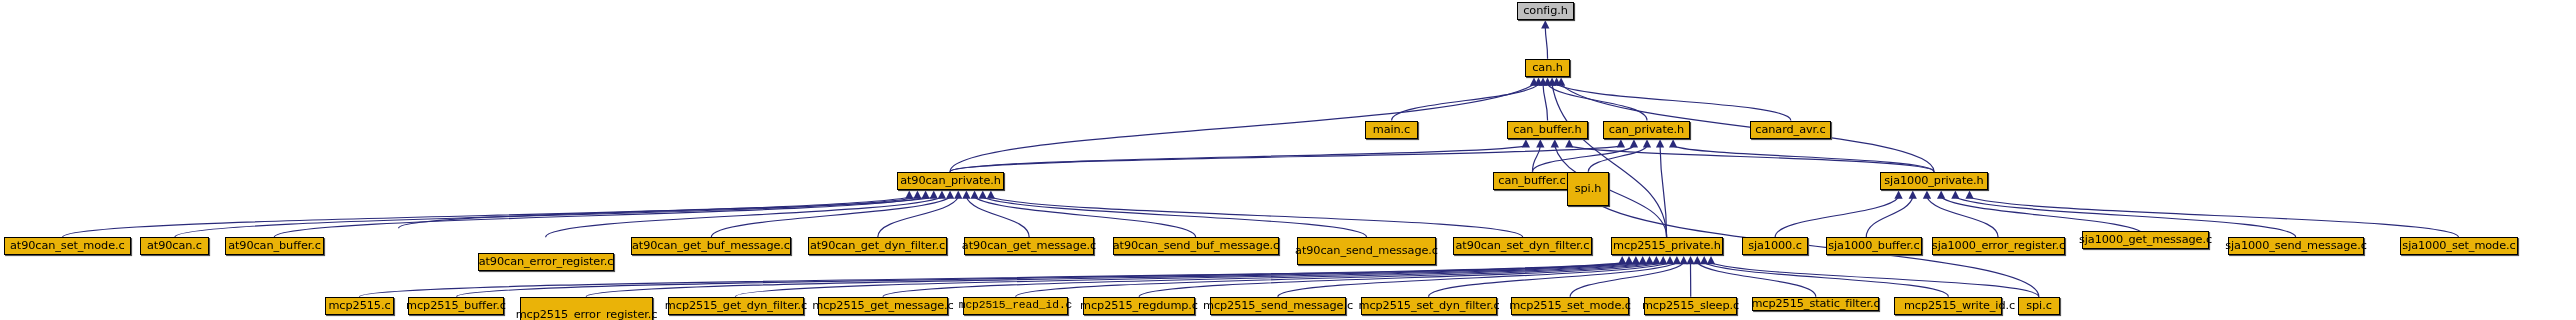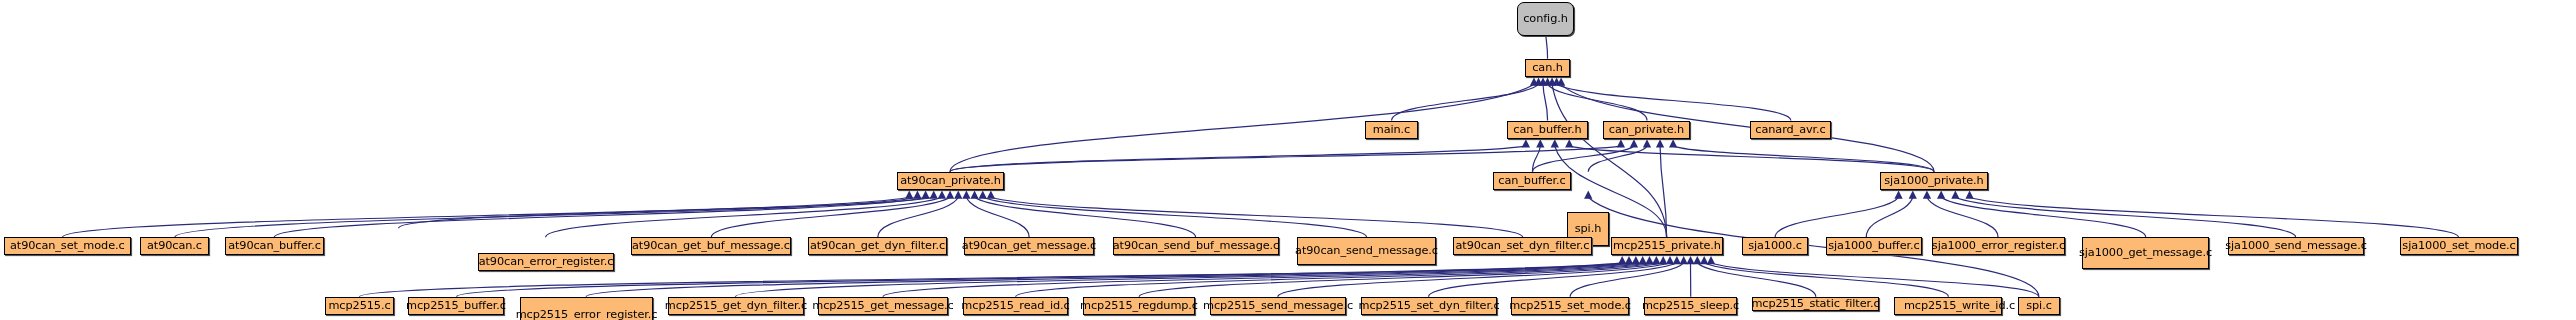--- a/index.html
+++ b/index.html
@@ -3,21 +3,21 @@
 <meta charset="utf-8">
 <style>
   html,body{margin:0;padding:0;background:#ffffff;}
   body{width:2576px;height:320px;overflow:hidden;font-family:"DejaVu Sans",sans-serif;}
   #graph{position:relative;width:2576px;height:320px;background:#fff;}
   #edges{position:absolute;left:0;top:0;width:2576px;height:320px;}
   .node{
     position:absolute;
     box-sizing:border-box;
     border:0.8px solid #000000;
-    background:#fdba74;
+    background:#eab308;
     display:flex;align-items:center;justify-content:center;
     text-align:center;
     color:#000000;
     font-family:"DejaVu Sans",sans-serif;
     font-size:11.3px;
     line-height:1.02;
     white-space:pre-line;
     letter-spacing:-0.1px;
     box-shadow:1.1px 1.1px 0 0 #555555;
     z-index:5;
@@ -122,53 +122,53 @@
       <path d="M 2234.6666666666665 340 L 2229.1666666666665 351 L 2240.1666666666665 351 Z" fill="#2a2a7a"></path>
       <path d="M 2244 394 C 2244 369.7, 2243.7653333333333 369.7, 2243.733333333333 349" fill="none" stroke="#2a2a7a" stroke-width="1.6"></path>
       <path d="M 2243.733333333333 340 L 2238.233333333333 351 L 2249.233333333333 351 Z" fill="#2a2a7a"></path>
       <path d="M 2410 394 C 2410 369.7, 2271.664 369.7, 2252.8 349" fill="none" stroke="#2a2a7a" stroke-width="1.6"></path>
       <path d="M 2252.8 340 L 2247.3 351 L 2258.3 351 Z" fill="#2a2a7a"></path>
       <path d="M 2586 394 C 2586 369.7, 2300.762666666667 369.7, 2261.866666666667 349" fill="none" stroke="#2a2a7a" stroke-width="1.6"></path>
       <path d="M 2261.866666666667 340 L 2256.366666666667 351 L 2267.366666666667 351 Z" fill="#2a2a7a"></path>
       <path d="M 2706 394 C 2706 369.7, 2323.1413333333335 369.7, 2270.9333333333334 349" fill="none" stroke="#2a2a7a" stroke-width="1.6"></path>
       <path d="M 2270.9333333333334 340 L 2265.4333333333334 351 L 2276.4333333333334 351 Z" fill="#2a2a7a"></path>
     </svg>
-<div class="node root hdr" style="left: 1517px; top: 1.5px; width: 57px; height: 34px; border-radius: 7px;">config.h</div>
+<div class="node root hdr" style="left: 1517px; top: 1.5px; width: 57px; height: 18px;">config.h</div>
     <div class="node hdr" style="left: 1525px; top: 59px; width: 45px; height: 18px;">can.h</div>
     <div class="node" style="left: 1365px; top: 121px; width: 53px; height: 18px;">main.c</div>
     <div class="node hdr" style="left: 1507px; top: 121px; width: 81px; height: 18px;">can_buffer.h</div>
     <div class="node hdr" style="left: 1603px; top: 121px; width: 87px; height: 18px;">can_private.h</div>
     <div class="node" style="left: 1750px; top: 121px; width: 81px; height: 18px;">canard_avr.c</div>
     <div class="node hdr" style="left: 897px; top: 172px; width: 107px; height: 18px;">at90can_private.h</div>
     <div class="node" style="left: 1493px; top: 172px; width: 78px; height: 18px;">can_buffer.c</div>
-    <div class="node hdr" style="left: 1567px; top: 172px; width: 42px; height: 34px; margin-top: 40px;">spi.h</div>
+    <div class="node hdr" style="left: 1567px; top: 172px; width: 42px; height: 34px;">spi.h</div>
     <div class="node hdr" style="left: 1880px; top: 172px; width: 108px; height: 18px;">sja1000_private.h</div>
     <div class="node" style="left: 3.8px; top: 237px; width: 127px; height: 18px;">at90can_set_mode.c</div>
     <div class="node" style="left: 140px; top: 237px; width: 69px; height: 18px;">at90can.c</div>
     <div class="node" style="left: 225px; top: 237px; width: 99px; height: 18px;">at90can_buffer.c</div>
     <div class="node" style="left: 478px; top: 237px; width: 136px; height: 18px; margin-top: 16px;">at90can_error_register.c</div>
     <div class="node" style="left: 631px; top: 237px; width: 160px; height: 18px; text-align: right;">at90can_get_buf_message.c</div>
     <div class="node" style="left: 808px; top: 237px; width: 139px; height: 18px;">at90can_get_dyn_filter.c</div>
     <div class="node" style="left: 964px; top: 237px; width: 130px; height: 18px;">at90can_get_message.c</div>
     <div class="node" style="left: 1113px; top: 237px; width: 166px; height: 18px;">at90can_send_buf_message.c</div>
     <div class="node" style="left: 1297px; top: 237px; width: 139px; height: 28px;">at90can_send_message.c</div>
     <div class="node" style="left: 1453px; top: 237px; width: 139px; height: 18px;">at90can_set_dyn_filter.c</div>
     <div class="node hdr" style="left: 1611px; top: 237px; width: 112px; height: 18px;">mcp2515_private.h</div>
     <div class="node" style="left: 1742px; top: 237px; width: 66px; height: 18px;">sja1000.c</div>
     <div class="node" style="left: 1818px; top: 237px; width: 96px; height: 18px; margin-left: 8px;">sja1000_buffer.c</div>
     <div class="node" style="left: 1932px; top: 237px; width: 133px; height: 18px;">sja1000_error_register.c</div>
-    <div class="node" style="left: 2082px; top: 237px; width: 127px; height: 32px;">sja1000_get_message.c</div>
+    <div class="node" style="left: 2082px; top: 231px; width: 127px; height: 18px;">sja1000_get_message.c</div>
     <div class="node" style="left: 2228px; top: 237px; width: 136px; height: 18px;">sja1000_send_message.c</div>
     <div class="node" style="left: 2400px; top: 237px; width: 118px; height: 18px;">sja1000_set_mode.c</div>
     <div class="node" style="left: 325px; top: 297px; width: 69px; height: 18px;">mcp2515.c</div>
     <div class="node" style="left: 408px; top: 297px; width: 96px; height: 18px;">mcp2515_buffer.c</div>
     <div class="node" style="left: 520px; top: 297px; width: 133px; height: 36px;">mcp2515_error_register.c</div>
     <div class="node" style="left: 668px; top: 297px; width: 136px; height: 18px;">mcp2515_get_dyn_filter.c</div>
     <div class="node" style="left: 818px; top: 297px; width: 130px; height: 18px;">mcp2515_get_message.c</div>
-    <div class="node" style="left: 963px; top: 297px; width: 105px; height: 18px;">mcp2515_read_id.c</div>
+    <div class="node" style="left: 963px; top: 297px; width: 105px; height: 18px; font-family: Liberation Mono, monospace;">mcp2515_read_id.c</div>
     <div class="node" style="left: 1083px; top: 297px; width: 112px; height: 18px;">mcp2515_regdump.c</div>
     <div class="node" style="left: 1210px; top: 297px; width: 136px; height: 18px;">mcp2515_send_message.c</div>
     <div class="node" style="left: 1361px; top: 297px; width: 136px; height: 18px;">mcp2515_set_dyn_filter.c</div>
     <div class="node" style="left: 1511px; top: 297px; width: 118px; height: 18px;">mcp2515_set_mode.c</div>
     <div class="node" style="left: 1644px; top: 297px; width: 93px; height: 18px;">mcp2515_sleep.c</div>
     <div class="node" style="left: 1752px; top: 297px; width: 127px; height: 14px;">mcp2515_static_filter.c</div>
     <div class="node" style="left: 1894px; top: 297px; width: 108px; height: 18px; padding-left: 23px;">mcp2515_write_id.c</div>
     <div class="node" style="left: 2018px; top: 297px; width: 42px; height: 18px;">spi.c</div>
   </div>
 

